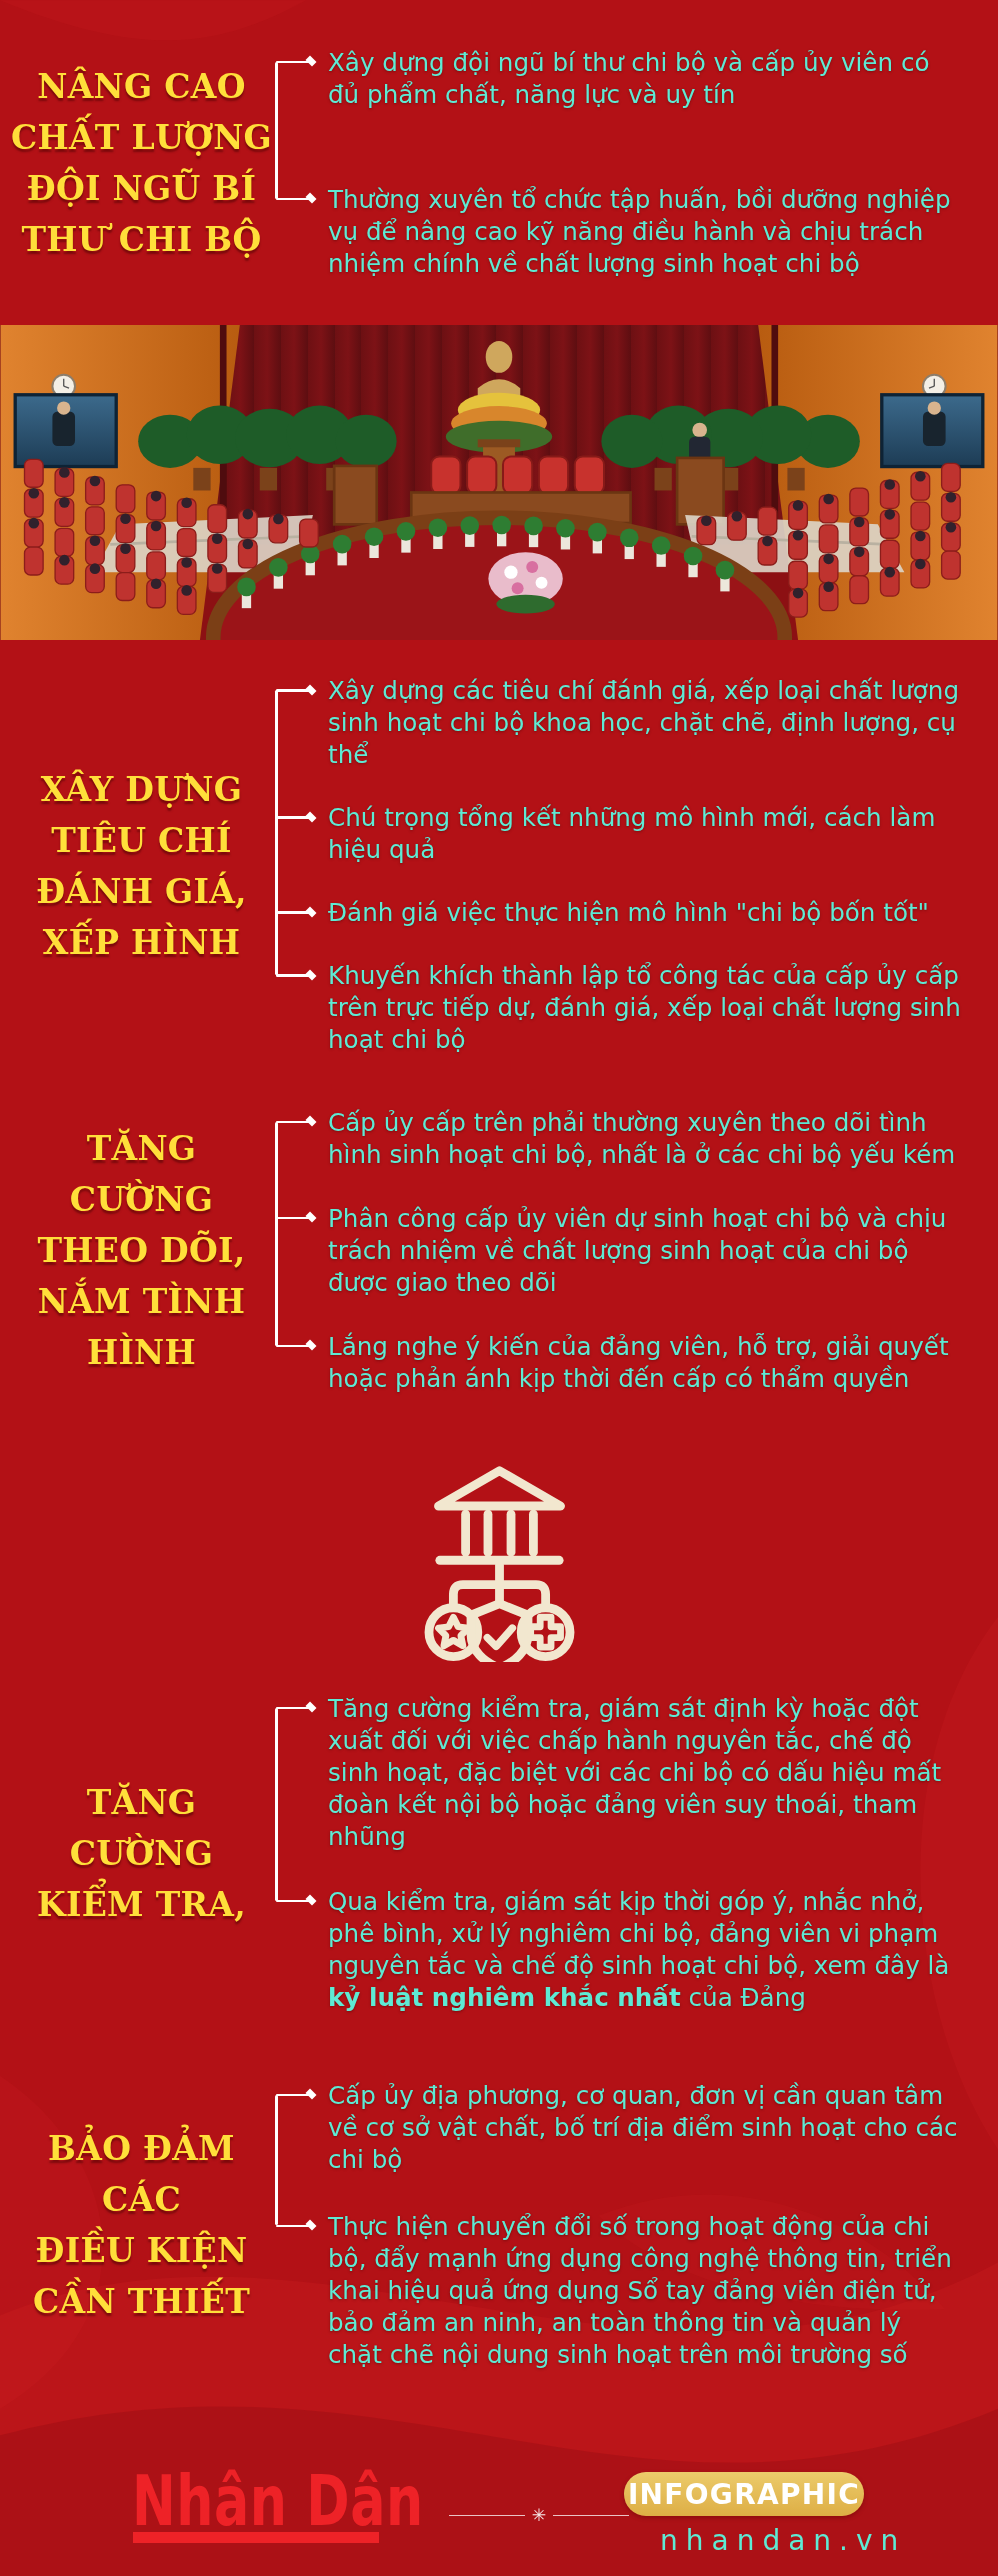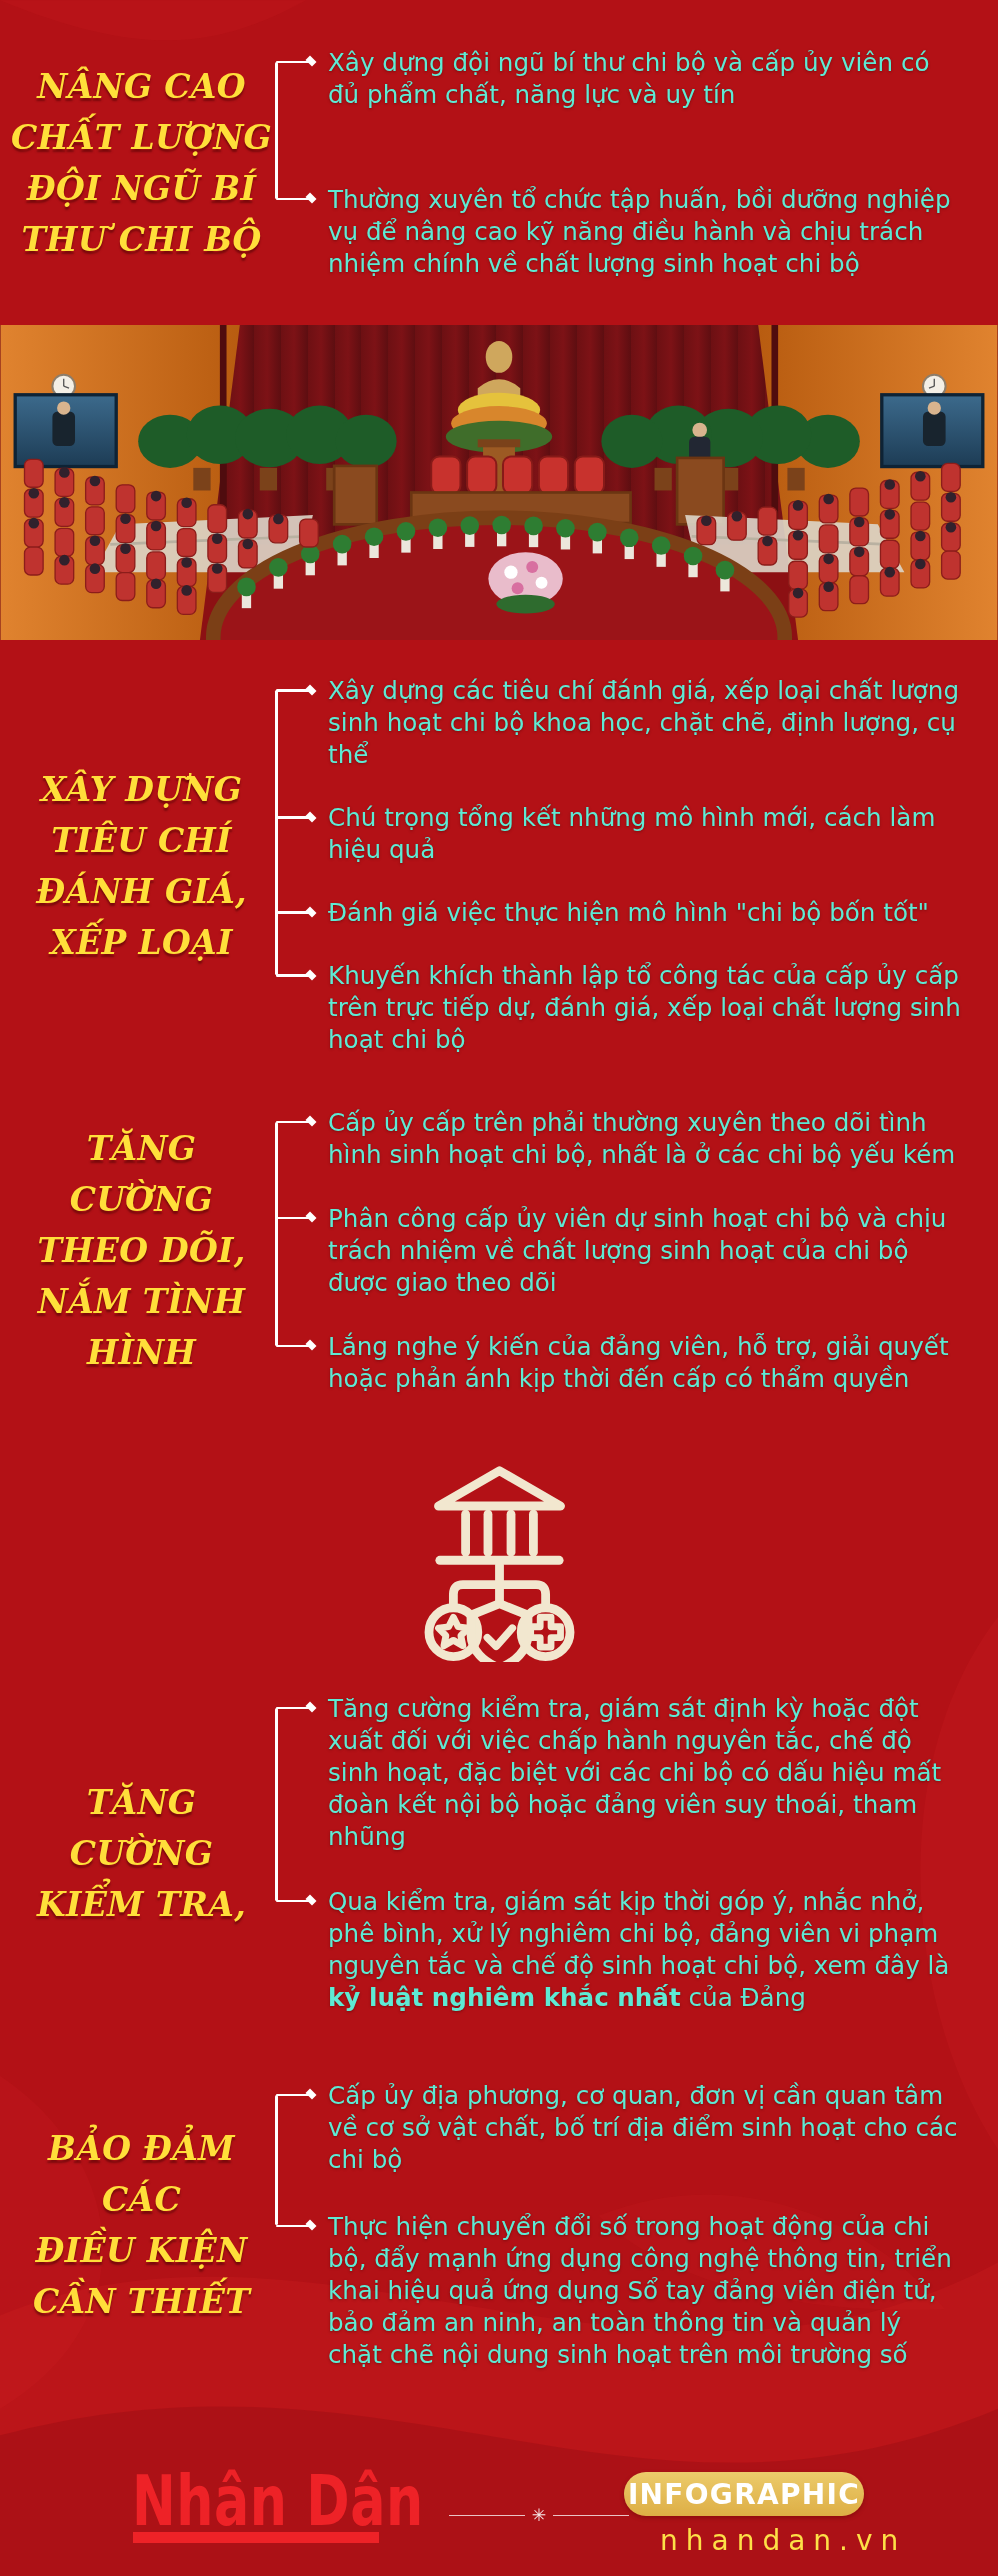--- a/index.html
+++ b/index.html
@@ -13,21 +13,20 @@
 
   
   .section{display:flex;box-sizing:border-box;}
   .sec-title{
     width:273px;flex:0 0 273px;display:flex;flex-direction:column;
     justify-content:center;text-align:center;padding-left:10px;box-sizing:border-box;
     font-family:"DejaVu Serif", serif;font-weight:bold;
     font-size:33px;line-height:51px;color:#ffdf3a;
     text-shadow:0 2.7px 2px rgba(70,0,0,.5);
     letter-spacing:0.3px;
-    font-style:italic;
   }
   .sec-body{
     flex:1;display:flex;flex-direction:column;justify-content:center;
     padding-left:55px;padding-right:37px;box-sizing:border-box;
   }
   ul.bullets{
     list-style:none;margin:0;padding:0;position:relative;
     display:flex;flex-direction:column;gap:var(--gap,32px);
   }
   .bullet{
@@ -73,21 +72,21 @@
   #divider .dstar{color:rgba(255,255,255,.9);font-size:17.3px;line-height:17.3px;}
   #badge{
     position:absolute;left:624px;top:40px;width:240px;height:44px;border-radius:22.6px;
     background:linear-gradient(#eccb6b,#ddae45);
     display:flex;align-items:center;justify-content:center;
     color:#fff;font-weight:bold;font-size:28px;letter-spacing:1.3px;
     box-shadow:0 2px 4px rgba(80,0,0,.35);
   }
   #website{
     position:absolute;left:660px;top:92px;width:240px;text-align:left;
-    color:#fde047;font-size:28px;letter-spacing:8px;font-weight:500;white-space:nowrap;
+    color:#5eead4;font-size:28px;letter-spacing:8px;font-weight:500;white-space:nowrap;
   }
 </style>
 </head>
 <body>
 
 <div id="canvas">
 
   <svg id="silk" viewBox="0 0 1500 3871" width="998" height="2576" aria-hidden="true">
     <path d="M0 3480 C 480 3280, 980 3680, 1500 3400 L1500 3871 L0 3871 Z" fill="#d22125" opacity="0.28"></path>
     <path d="M0 3660 C 600 3500, 950 3850, 1500 3620 L1500 3871 L0 3871 Z" fill="#8c0b0f" opacity="0.30"></path>
@@ -364,21 +363,21 @@
           <rect x="1416" y="340.272" width="28" height="42" rx="9" fill="#bf332f" stroke="#8c1d1a" stroke-width="2"></rect>
         </g>
     </svg>
   </div>
 
   <div class="layer section" style="top:699px;height:333px;">
     <div class="sec-title">
       <span>XÂY DỰNG</span>
       <span>TIÊU CHÍ</span>
       <span>ĐÁNH GIÁ,</span>
-      <span>XẾP LOẠI</span>
+      <span>XẾP HÌNH</span>
     </div>
     <div class="sec-body">
       <ul class="bullets" style="--gap:31px;">
         <span class="vline" style="top: 15.3px; height: 285px;"></span>
         <li class="bullet"><span>Xây dựng các tiêu chí đánh giá, xếp loại chất lượng sinh hoạt chi bộ khoa học, chặt chẽ, định lượng, cụ thể</span></li>
         <li class="bullet"><span>Chú trọng tổng kết những mô hình mới, cách làm hiệu quả</span></li>
         <li class="bullet"><span>Đánh giá việc thực hiện mô hình "chi bộ bốn tốt"</span></li>
         <li class="bullet"><span>Khuyến khích thành lập tổ công tác của cấp ủy cấp trên trực tiếp dự, đánh giá, xếp loại chất lượng sinh hoạt chi bộ</span></li>
       </ul>
     </div>

